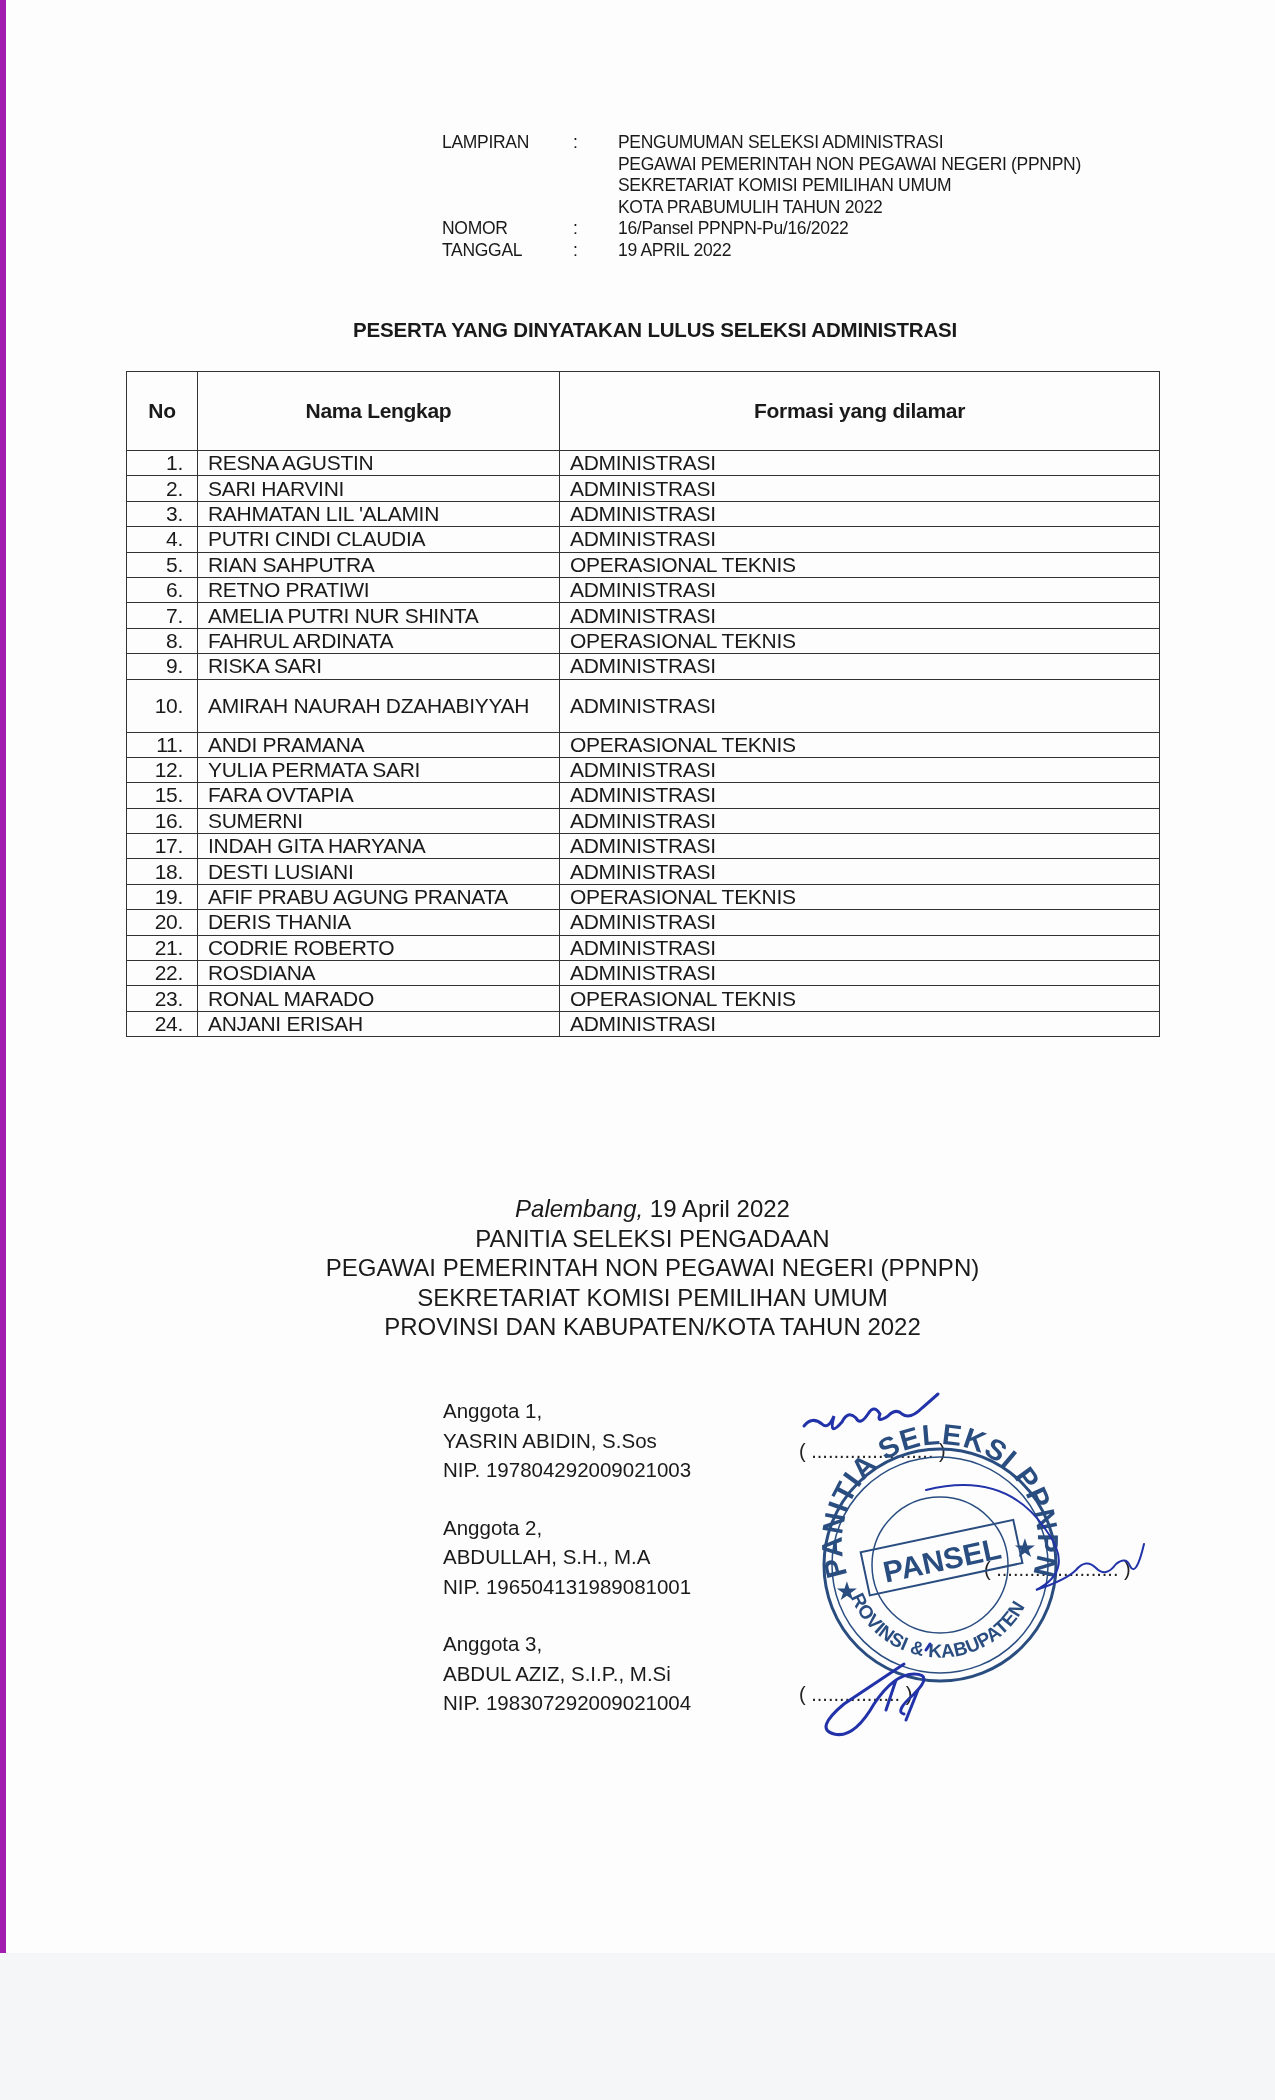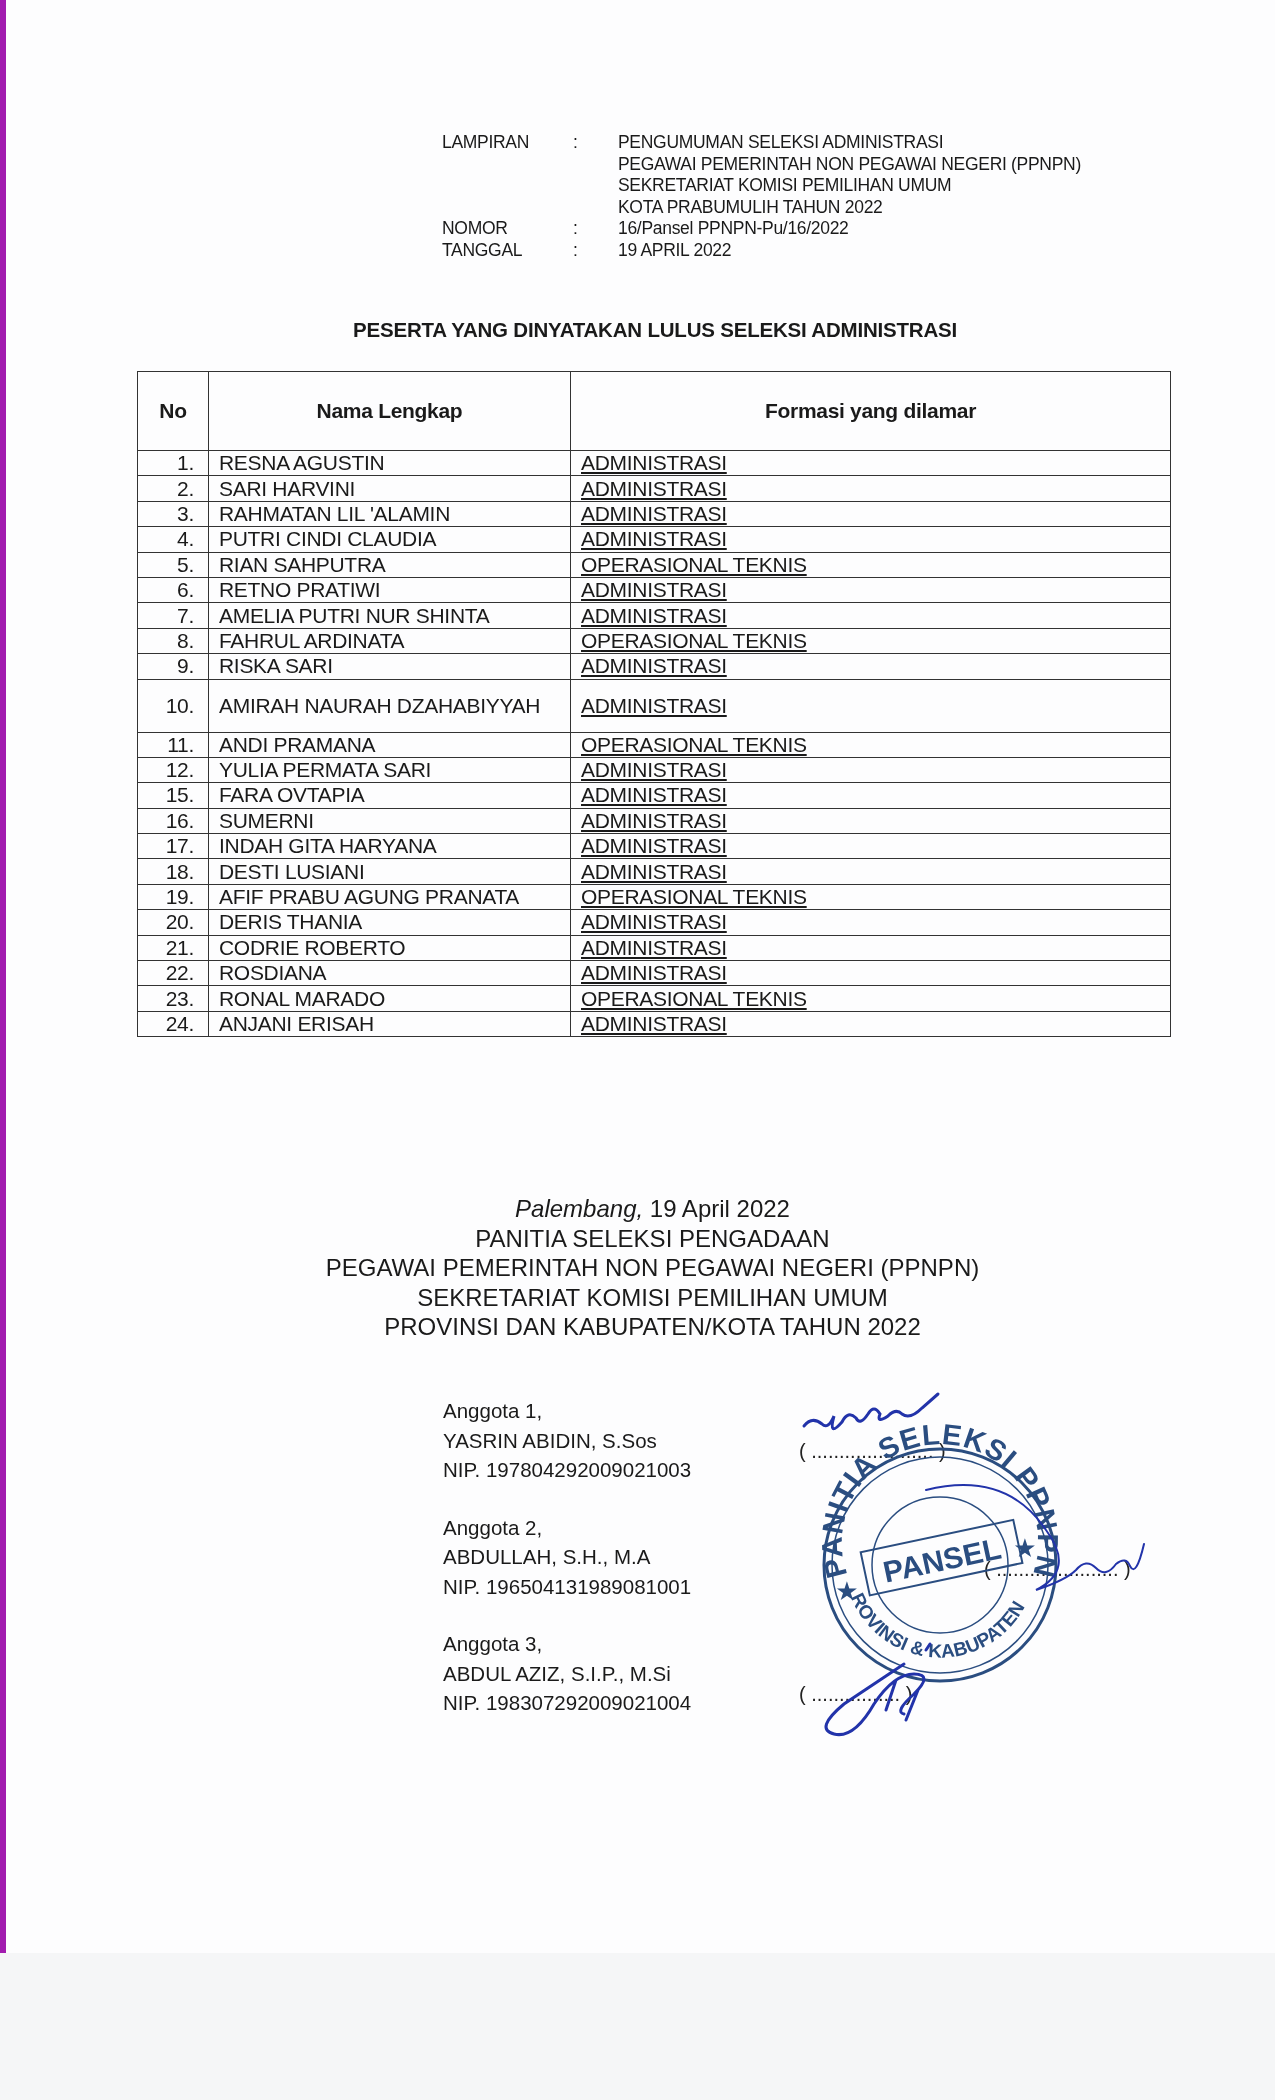--- a/index.html
+++ b/index.html
@@ -31,42 +31,42 @@
 
   .title {
     position: absolute; left: 0; width: 100%; top: 318px;
     text-align: center;
     font-weight: bold; font-size: 20.5px;
     letter-spacing: -0.2px;
     padding-left: 29px; box-sizing: border-box;
   }
 
   table.list {
-    position: absolute; left: 131px; top: 371px;
+    position: absolute; left: 120px; top: 371px;
     width: 1034px;
     border-collapse: collapse;
     font-size: 21px;
     letter-spacing: -0.3px;
   }
   table.list th, table.list td {
     border: 1.5px solid #333;
     padding: 0 10px;
     line-height: 22px;
   }
   table.list th {
     height: 78px; font-weight: bold; font-size: 21px;
   }
   table.list td { height: 24.4px; }
   table.list tr.tall td { height: 52px; }
   .col-no { width: 46px; text-align: center; }
   table.list td.col-no { text-align: right; padding-right: 14px; }
   .col-name { width: 341px; text-align: left; }
   th.col-name { text-align: center; }
   .col-form { text-align: left; }
-  td.col-form { padding-left: 161px; text-decoration: underline; }
+  td.col-form { padding-left: 161px; }
   th.col-form { text-align: center; }
 
   .closing {
     position: absolute; left: 0; width: 100%; top: 1194px;
     text-align: center;
     font-size: 24px; line-height: 29.5px;
     padding-left: 24px; box-sizing: border-box;
   }
   .closing .place { font-style: italic; }
 

